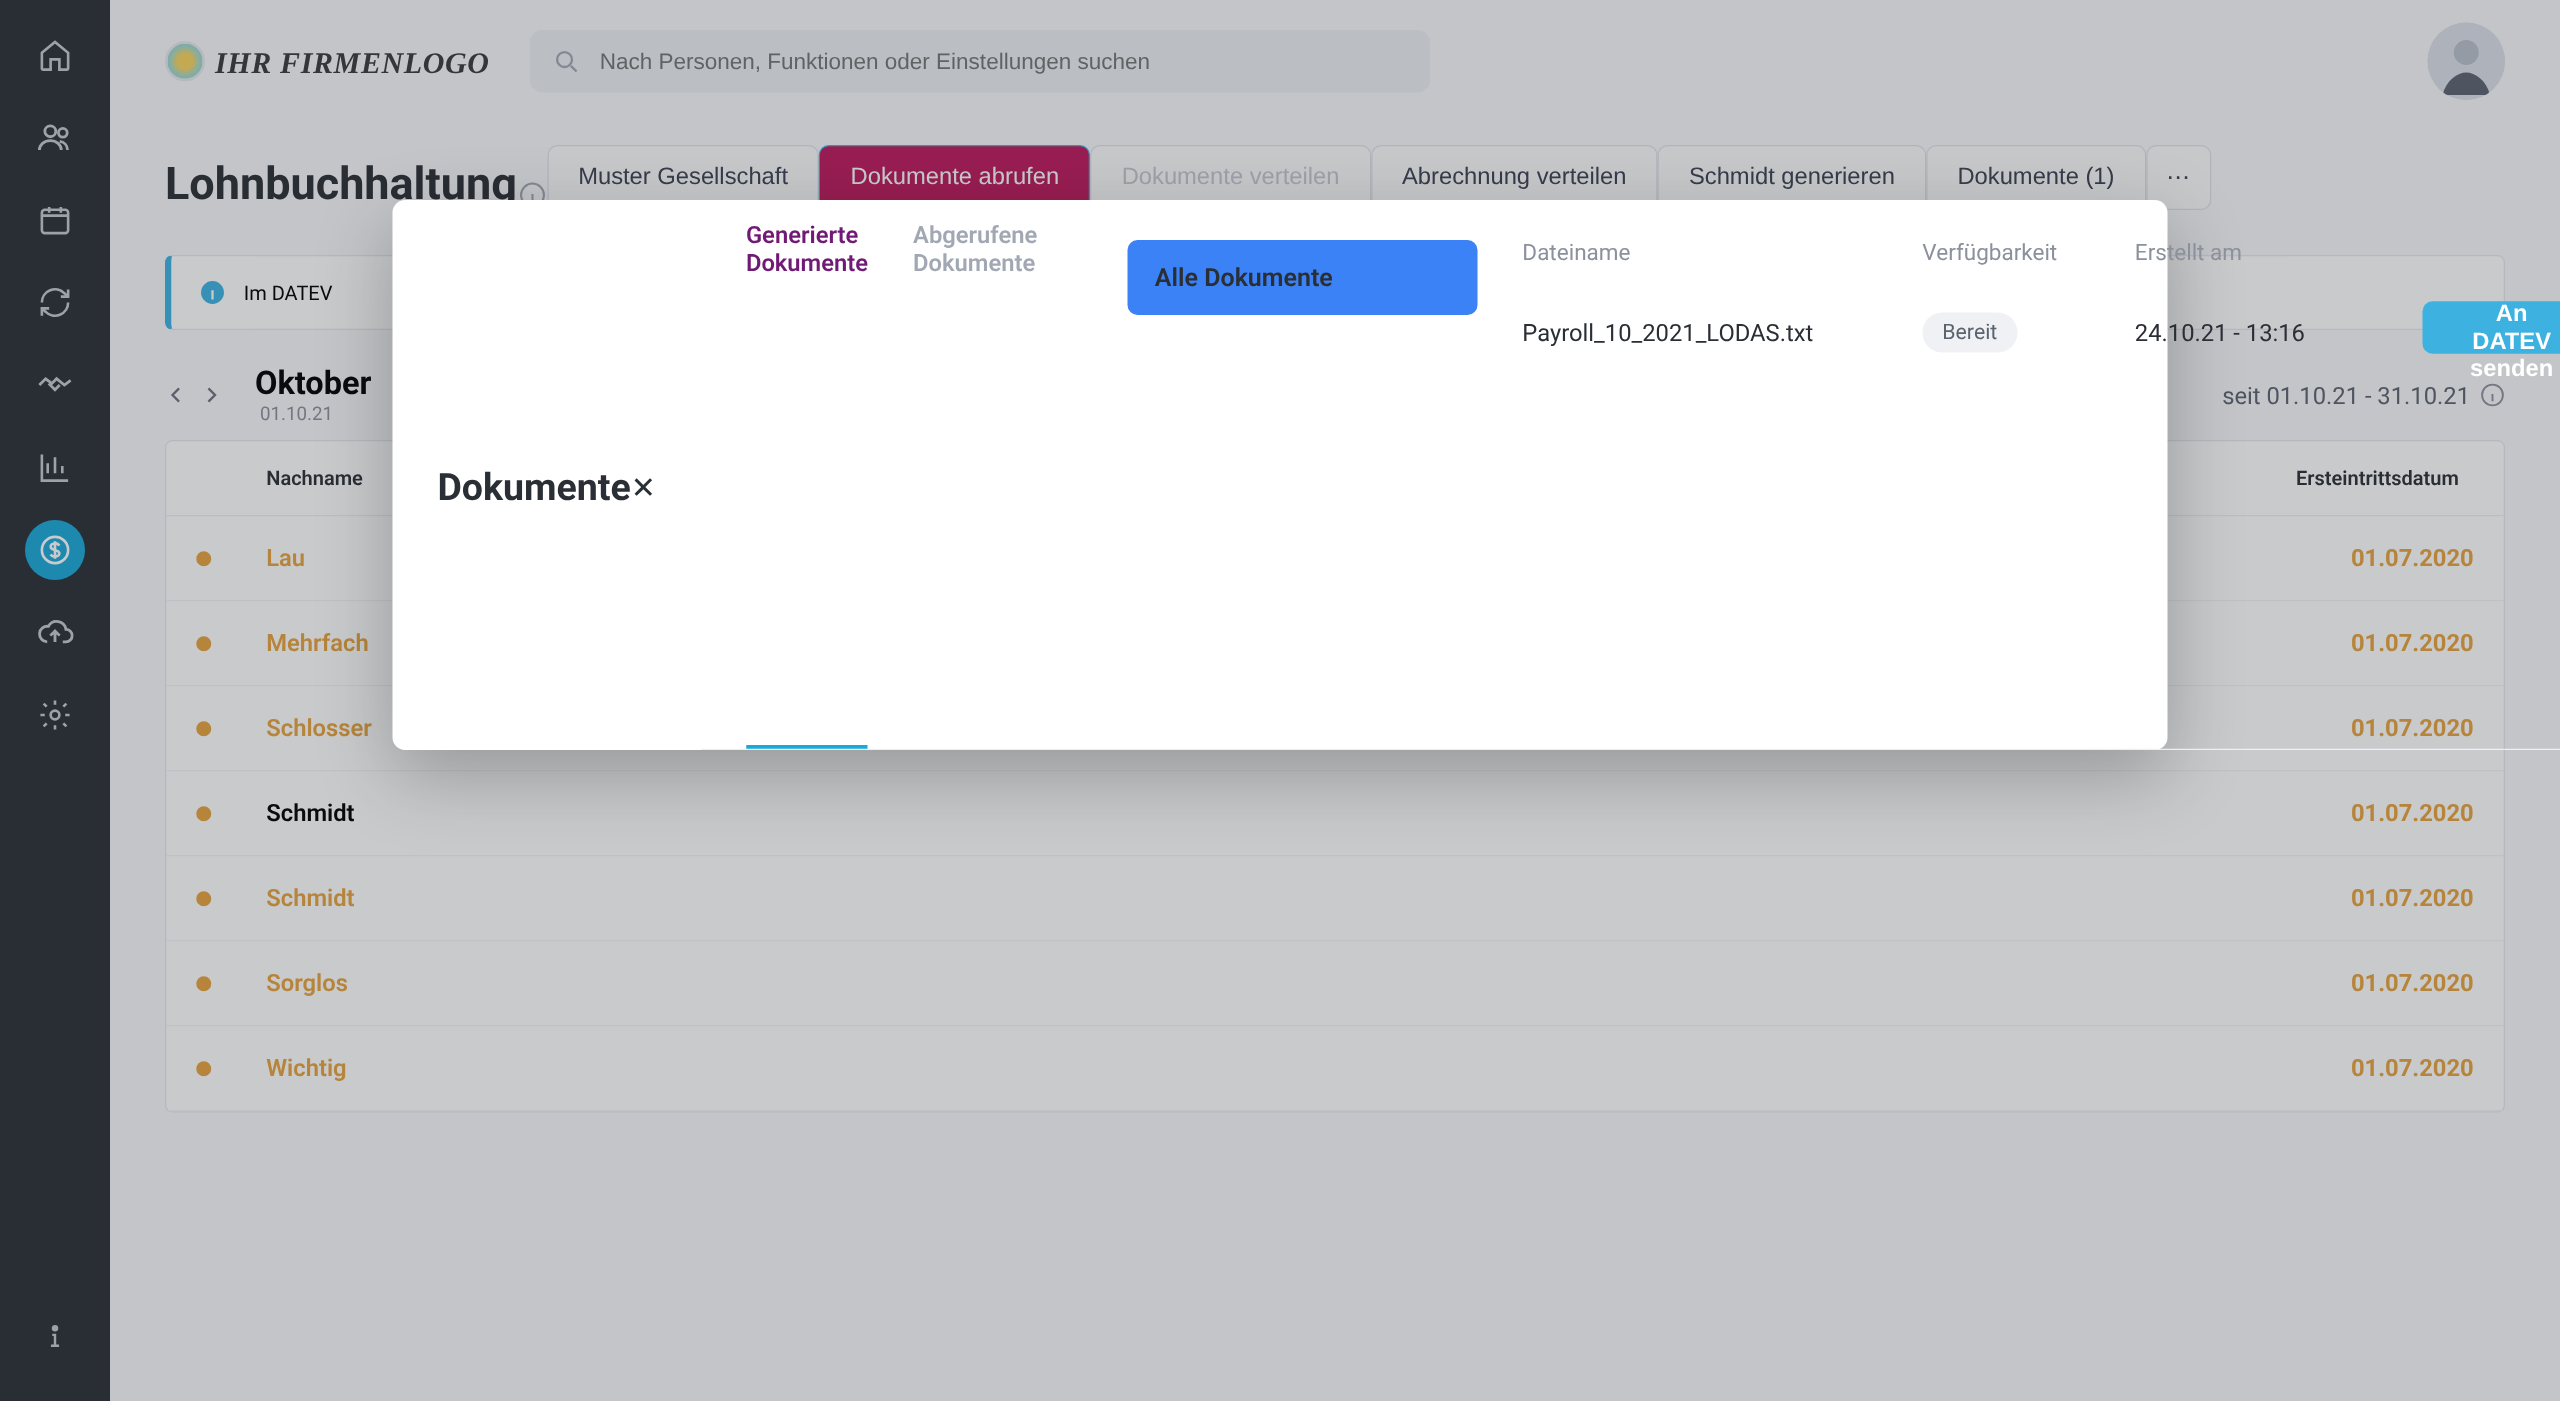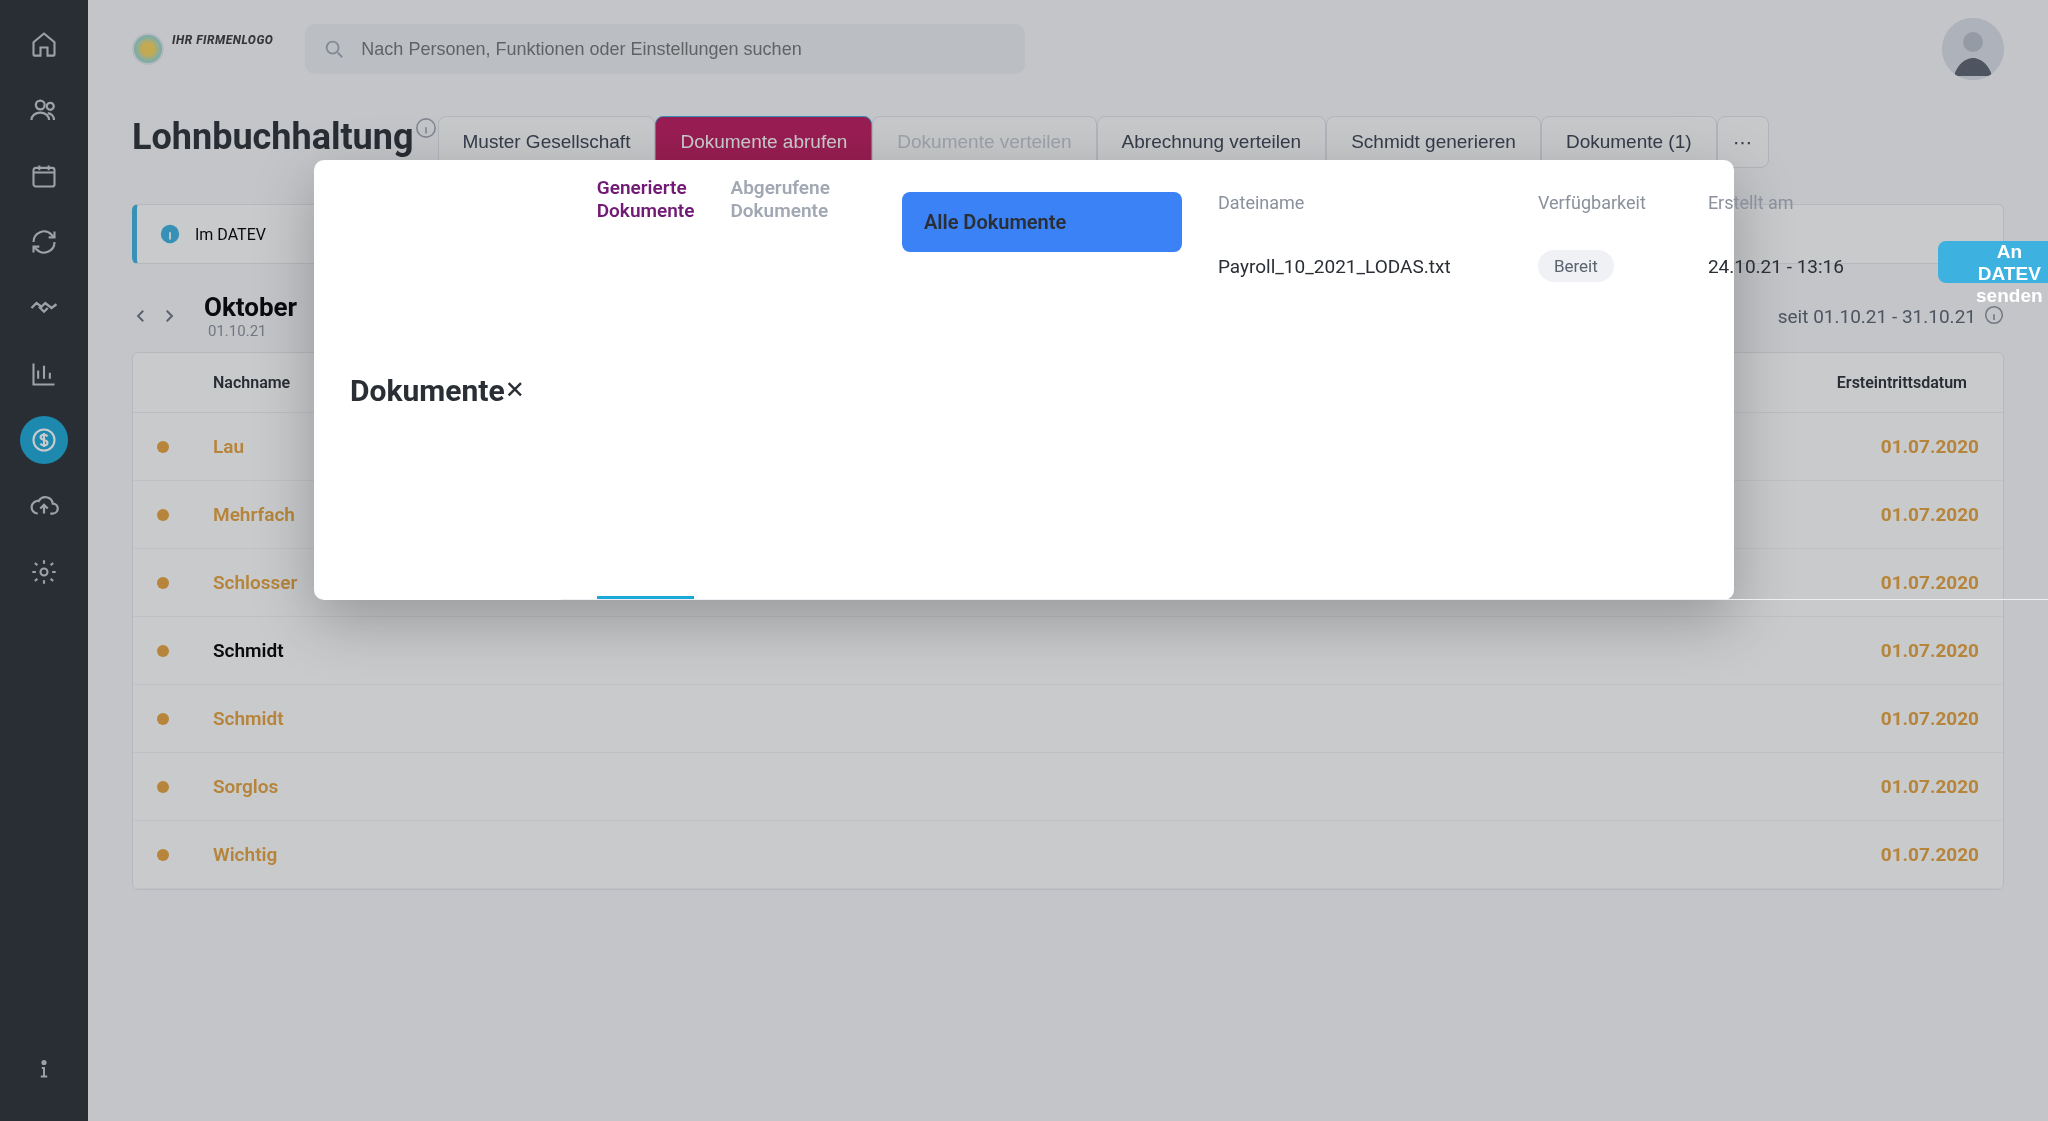--- a/index.html
+++ b/index.html
@@ -46,24 +46,25 @@
     }
     
     
     .header {
       display: flex;
       align-items: center;
       gap: 32px;
       margin-bottom: 36px;
     }
     .logo {
-      display: flex; align-items: flex-start; gap: 8px;
+      display: flex; align-items: flex-end; gap: 8px;
       font-weight: 800; font-style: italic;
       color: #3a3a3a; letter-spacing: 0.5px;
-      font-size: 12px;
+      font-size: 24px;
+      font-family: Liberation Serif, serif;
     }
     .logo-swirl { width: 32px; height: 32px; border-radius: 50%;
       background: radial-gradient(circle, #f8d35e 30%, #a3d9c8 60%, #7fc6e6 100%);
       border: 2px solid #e6e9ed;
     }
     .search-wrap {
       flex: 1; max-width: 720px;
       position: relative;
     }
     .search-input {
@@ -80,21 +81,21 @@
     .avatar {
       margin-left: auto;
       width: 62px; height: 62px;
       border-radius: 50%; background: #d9dde3;
       display: flex; align-items: center; justify-content: center;
       overflow: hidden;
     }
     
     
     .title-row {
-      display: flex; align-items: flex-start; margin-bottom: 36px;
+      display: flex; align-items: flex-end; margin-bottom: 36px;
     }
     .page-title { font-size: 36px; font-weight: 700; color: #2a2e35; }
     .info-circ { display:inline-flex; align-items:center; justify-content:center; width:24px; height:24px; color:#a2a8b3; }
     .btn {
       height: 52px; padding: 0 24px;
       border-radius: 8px; border: 1px solid #dfe3e9;
       background: #fbfcfd; color: #3b4252;
       font-size: 19px; font-weight: 500;
       display: flex; align-items: center; gap:4px;
       cursor: pointer;
@@ -113,21 +114,21 @@
     
     
     .month-row {
       display:flex; align-items:center; margin-bottom:12px;
     }
     .month-nav { display:flex; align-items:center; gap:10px; }
     .chev { color:#6b7280; cursor:pointer; }
     .month-title { font-size:26px; font-weight:700; }
     .month-range { font-size:15px; color:#8b919c; margin-left:4px; }
     .range-right {
-      margin-left:auto; font-size:19px; color:#5b6370; display:flex; gap:8px;
+      margin-left:auto; font-size:19px; color:#5b6370; display:flex; align-items:center; gap:8px;
     }
     
     
     .table {
       background:#fff; border:1px solid #e5e8ed; border-radius:6px;
     }
     .thead {
       display:flex; padding: 20px 24px; font-weight:600; color:#2a2e35;
       border-bottom:1px solid #eceff3;
     }

